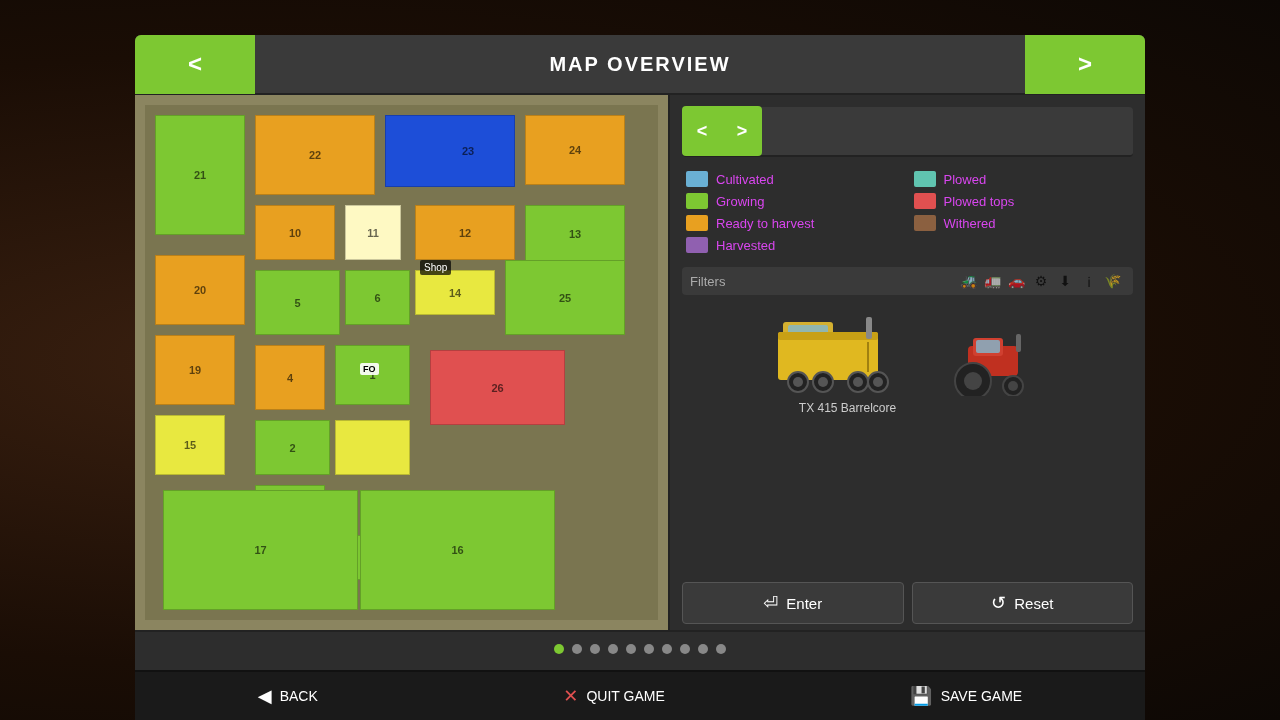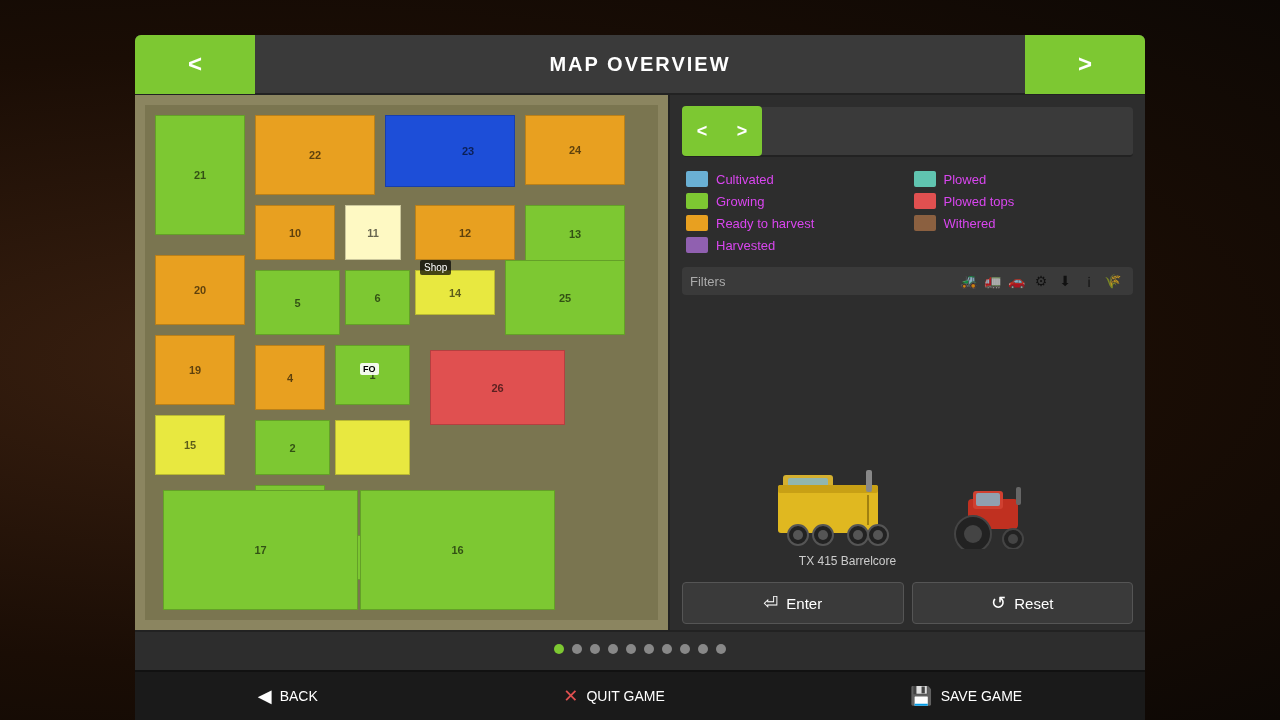--- a/index.html
+++ b/index.html
@@ -197,21 +197,21 @@
       opacity: 0.7;
       font-size: 14px;
     }
 
     
     .vehicle-area {
       flex: 1;
       display: flex;
       flex-direction: column;
       align-items: center;
-      justify-content: flex-end;
+      justify-content: flex-start;
       padding: 8px;
     }
 
     .vehicles-row {
       display: flex;
       gap: 20px;
       align-items: center;
     }
 
     .vehicle-item {

